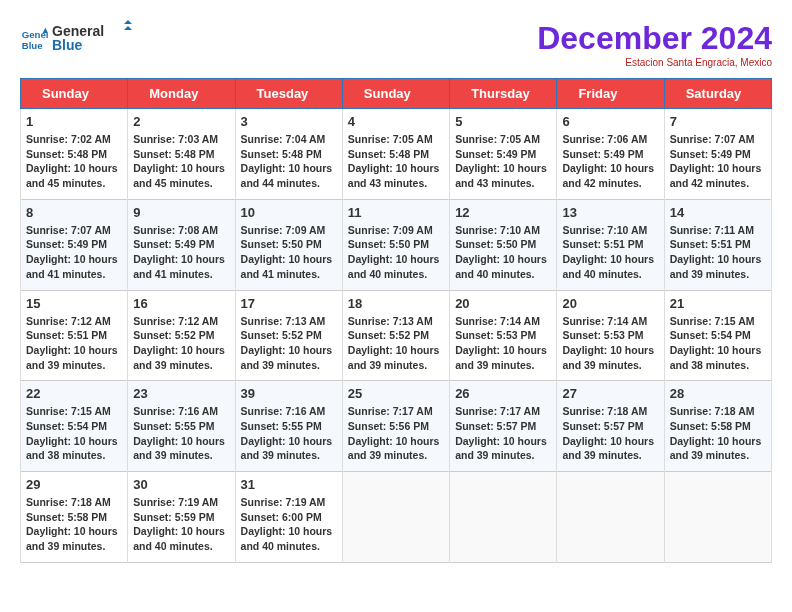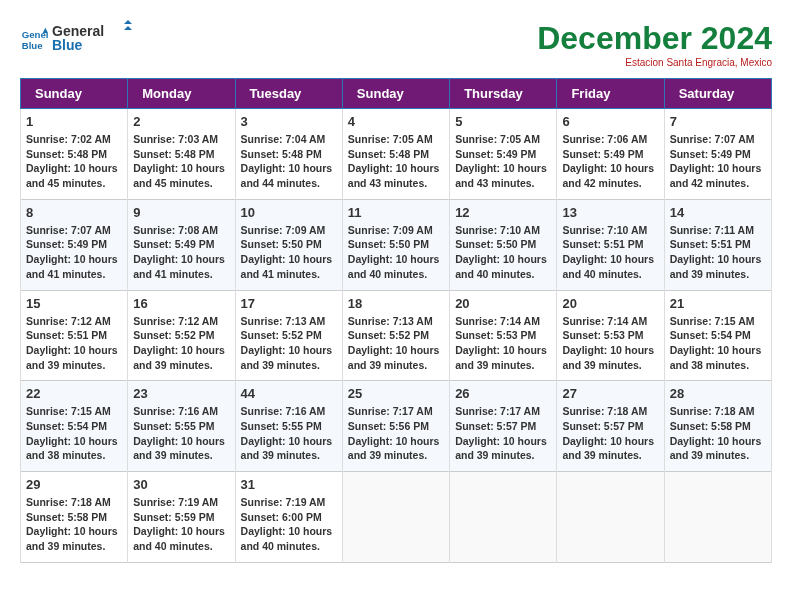--- a/index.html
+++ b/index.html
@@ -24,35 +24,35 @@
     .logo-icon {
       width: 28px;
       height: 28px;
     }
     .title-block {
       text-align: right;
     }
     .month-title {
       font-size: 32px;
       font-weight: bold;
-      color: #15803d;
+      color: #6d28d9;
     }
     .location {
       font-size: 10px;
       color: #b91c1c;
     }
     table {
       width: 100%;
       border-collapse: collapse;
       font-size: 11px;
     }
     thead tr th {
-      background-color: #701a75;
+      background-color: #ef4444;
       color: #fff;
-      padding: 7px 14px;
+      padding: 7px 21px;
       text-align: left;
       font-size: 13px;
       font-weight: bold;
       border: 1px solid #2e75b6;
     }
     tbody tr {
       border-bottom: 1px solid #ccc;
     }
     tbody tr:nth-child(even) {
       background-color: #f5f8fc;
@@ -308,21 +308,21 @@
         </td>
         <td>
           <span class="day-num">23</span>
         <div class="day-info">
           Sunrise: 7:16 AM<br>
           Sunset: 5:55 PM<br>
           Daylight: 10 hours and 39 minutes.
         </div>
         </td>
         <td>
-          <span class="day-num">44</span>
+          <span class="day-num">39</span>
         <div class="day-info">
           Sunrise: 7:16 AM<br>
           Sunset: 5:55 PM<br>
           Daylight: 10 hours and 39 minutes.
         </div>
         </td>
         <td>
           <span class="day-num">25</span>
         <div class="day-info">
           Sunrise: 7:17 AM<br>

